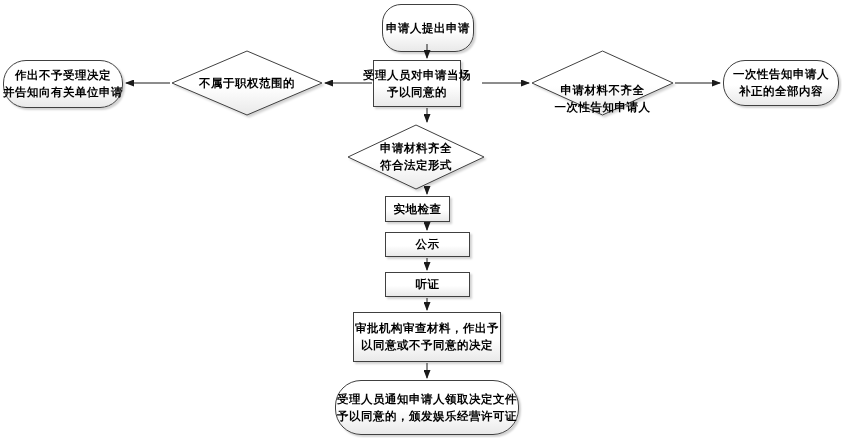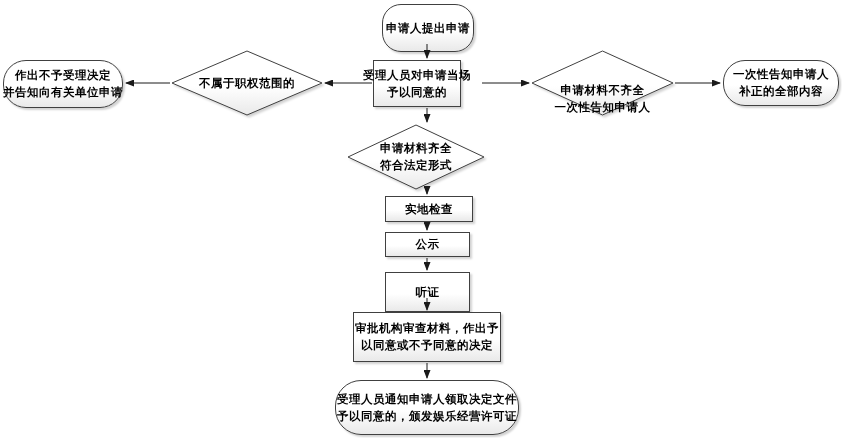--- a/index.html
+++ b/index.html
@@ -97,29 +97,29 @@
   <div class="node diamond" style="left:347px;top:124px;width:138px;height:66px;">
     <svg viewBox="0 0 138 66" preserveAspectRatio="none">
       <polygon points="69,1 137,33 69,65 1,33" fill="url(#shapeGrad)" stroke="#404040" stroke-width="1"></polygon>
     </svg>
     <div class="label">
       <span class="line">申请材料齐全</span>
       <span class="line">符合法定形式</span>
     </div>
   </div>
 
-  <div class="node box" style="left:385px;top:196px;width:88px;height:26px;">
+  <div class="node box" style="left:385px;top:196px;width:65px;height:26px;">
     <span class="line">实地检查</span>
   </div>
 
   <div class="node box" style="left:385px;top:232px;width:85px;height:25px;">
     <span class="line">公示</span>
   </div>
 
-  <div class="node box" style="left:385px;top:272px;width:85px;height:40px;">
+  <div class="node box" style="left:385px;top:272px;width:85px;height:25px;">
     <span class="line">听证</span>
   </div>
 
   <div class="node box" style="left:353px;top:312px;width:148px;height:50px;">
     <span class="line">审批机构审查材料，作出予</span>
     <span class="line">以同意或不予同意的决定</span>
   </div>
 
   <div class="node stadium" style="left:335px;top:380px;width:184px;height:55px;border-radius:26px;">
     <span class="line">受理人员通知申请人领取决定文件</span>

